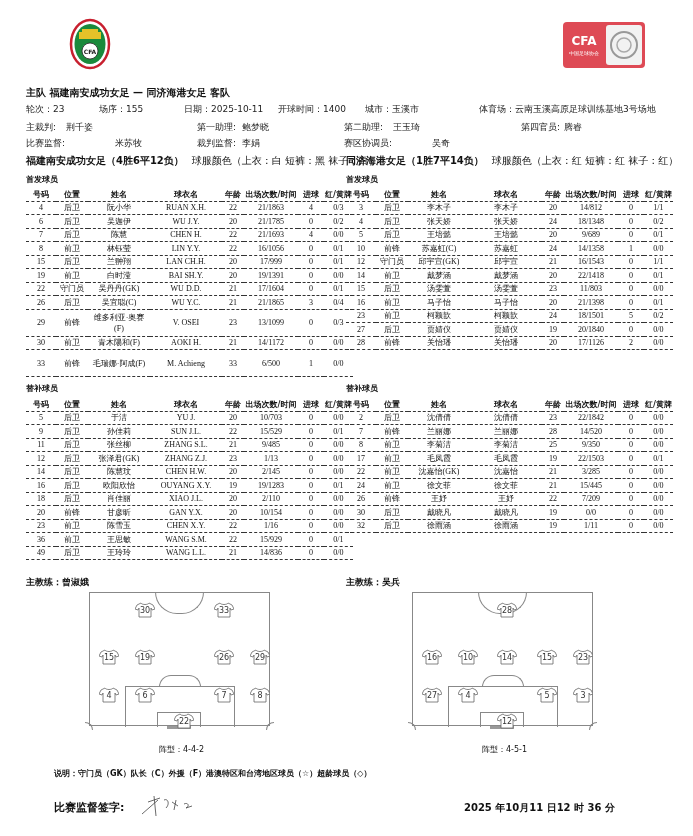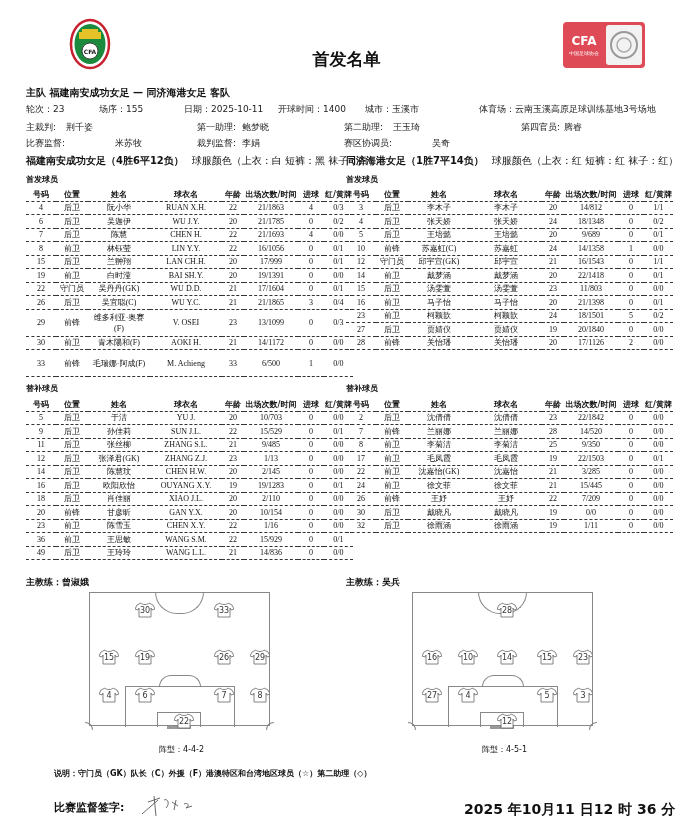--- a/index.html
+++ b/index.html
@@ -37,35 +37,34 @@
   .pitch .corner { position: absolute; width: 8px; height: 8px; border: 1px solid #888; }
   .pitch .goal { position: absolute; height: 3px; background: #999; }
   .shirt { position: absolute; width: 20px; height: 16px; }
   .shirt svg { position: absolute; left: 0; top: 0; }
   .shirt span { position: absolute; left: 0; top: 4px; width: 20px; text-align: center; font-size: 8px; font-family: "DejaVu Sans", sans-serif; color: #333; }
   .formation { position: absolute; font-size: 8px; }
 
   .legend { position: absolute; left: 54px; top: 768px; font-size: 8px; font-weight: bold; }
   .sign-label { position: absolute; left: 54px; top: 800px; font-size: 11px; font-weight: bold; }
   .signature { position: absolute; left: 140px; top: 794px; width: 60px; height: 24px; }
-  .sign-time { position: absolute; left: 464px; top: 801px; font-size: 14px; font-weight: bold; }
+  .sign-time { position: absolute; left: 464px; top: 801px; font-size: 10px; font-weight: bold; }
 </style>
 </head>
 <body>
 
 <div class="header">
   <svg class="logo-left" viewBox="0 0 42 52">
     <ellipse cx="21" cy="26" rx="19" ry="24" fill="#fff" stroke="#c8202f" stroke-width="2.5"></ellipse>
     <ellipse cx="21" cy="26" rx="15.5" ry="20" fill="#1b8a3c"></ellipse>
     <rect x="10" y="14" width="22" height="7" fill="#e6c229"></rect>
     <rect x="13" y="11" width="16" height="4" fill="#e6c229"></rect>
     <circle cx="21" cy="33" r="8" fill="#fff" stroke="#222" stroke-width="0.8"></circle>
     <text x="21" y="35.5" font-size="6" text-anchor="middle" font-weight="bold" fill="#222" font-family="DejaVu Sans, sans-serif">CFA</text>
   </svg>
-  <div class="title t2">首发名单</div>
   <svg class="logo-right" viewBox="0 0 82 46">
     <rect x="0" y="0" width="82" height="46" rx="4" fill="#de4a55"></rect>
     <rect x="43" y="3" width="36" height="40" rx="3" fill="#f2f2f2"></rect>
     <circle cx="61" cy="23" r="13" fill="none" stroke="#999" stroke-width="2"></circle>
     <circle cx="61" cy="23" r="7" fill="none" stroke="#aaa" stroke-width="1.5"></circle>
     <text x="21" y="23" font-size="12" font-weight="bold" text-anchor="middle" fill="#fff" font-family="DejaVu Sans, sans-serif">CFA</text>
     <text x="21" y="33" font-size="5" text-anchor="middle" fill="#fff" font-family="DejaVu Sans, sans-serif">中国足球协会</text>
   </svg>
 </div>
 
@@ -743,18 +742,18 @@
       <svg width="20" height="16" viewBox="0 0 20 16">
         <path d="M6 1 L2 3 L0 7 L3 8 L4 6 L4 15 L16 15 L16 6 L17 8 L20 7 L18 3 L14 1 C13 3 7 3 6 1 Z" fill="#fff" stroke="#666" stroke-width="0.8"></path>
       </svg>
       <span>12</span>
     </div>
   </div>
 
 <div class="formation" style="left:159px;top:744px"><span>阵型：</span><span>4-4-2</span></div>
 <div class="formation" style="left:482px;top:744px"><span>阵型：</span><span>4-5-1</span></div>
 
-<div class="legend">说明：守门员（GK）队长（C）外援（F）港澳特区和台湾地区球员（☆）第二助理（◇）</div>
+<div class="legend">说明：守门员（GK）队长（C）外援（F）港澳特区和台湾地区球员（☆）超龄球员（◇）</div>
 <div class="sign-label">比赛监督签字:</div>
 <svg class="signature" viewBox="0 0 60 24">
   <path d="M2 20 L18 6 M8 8 L20 4 M14 2 L16 22 M24 6 C28 4 30 10 26 14 M32 8 L38 12 M36 6 L34 16 M44 10 C48 8 50 12 46 14 L52 12" stroke="#444" stroke-width="0.8" fill="none"></path>
 </svg>
 <div class="sign-time">2025  年10月11 日12 时 36 分</div>
 
 </body></html>

